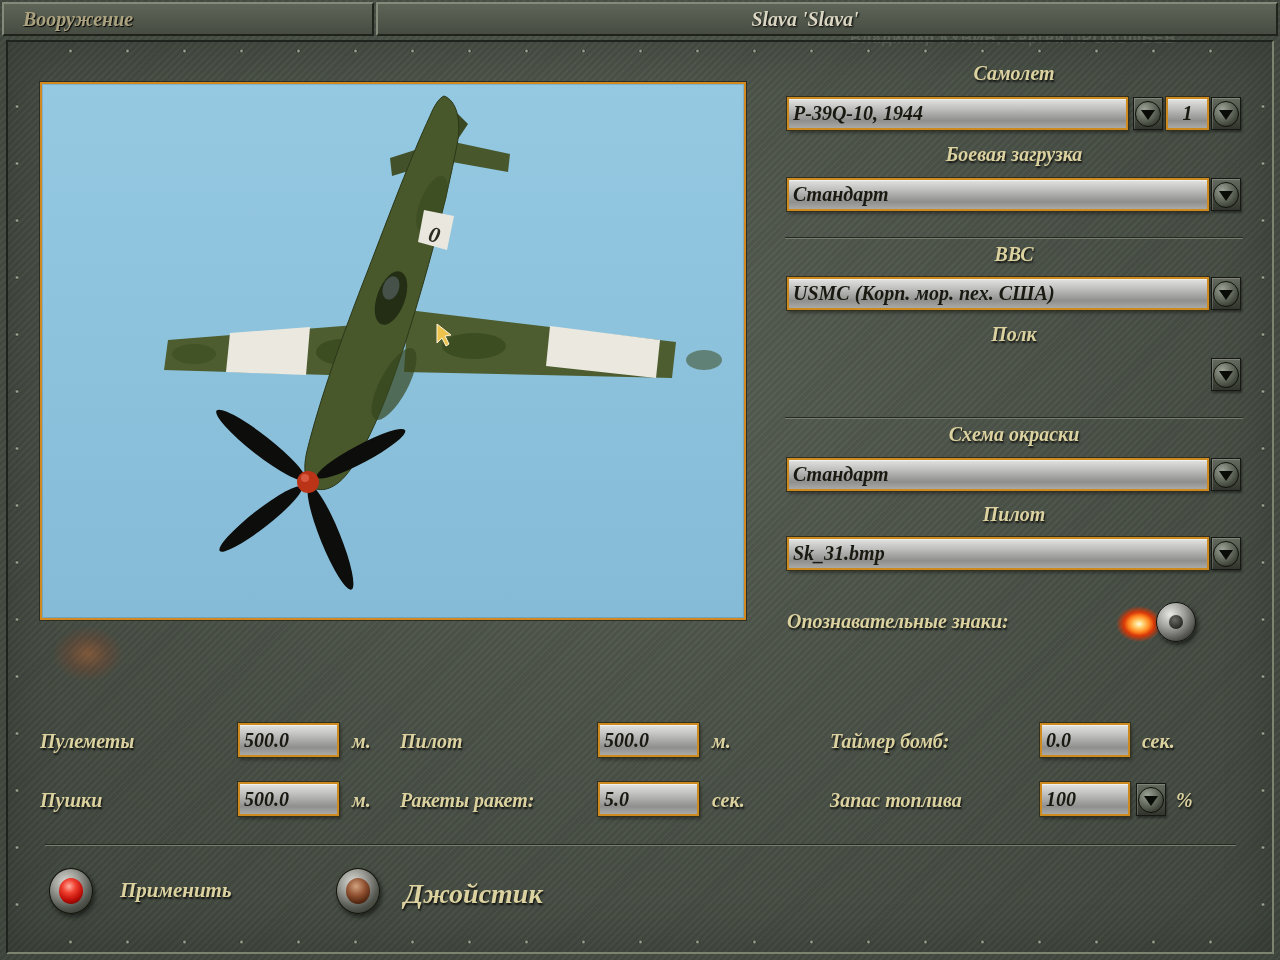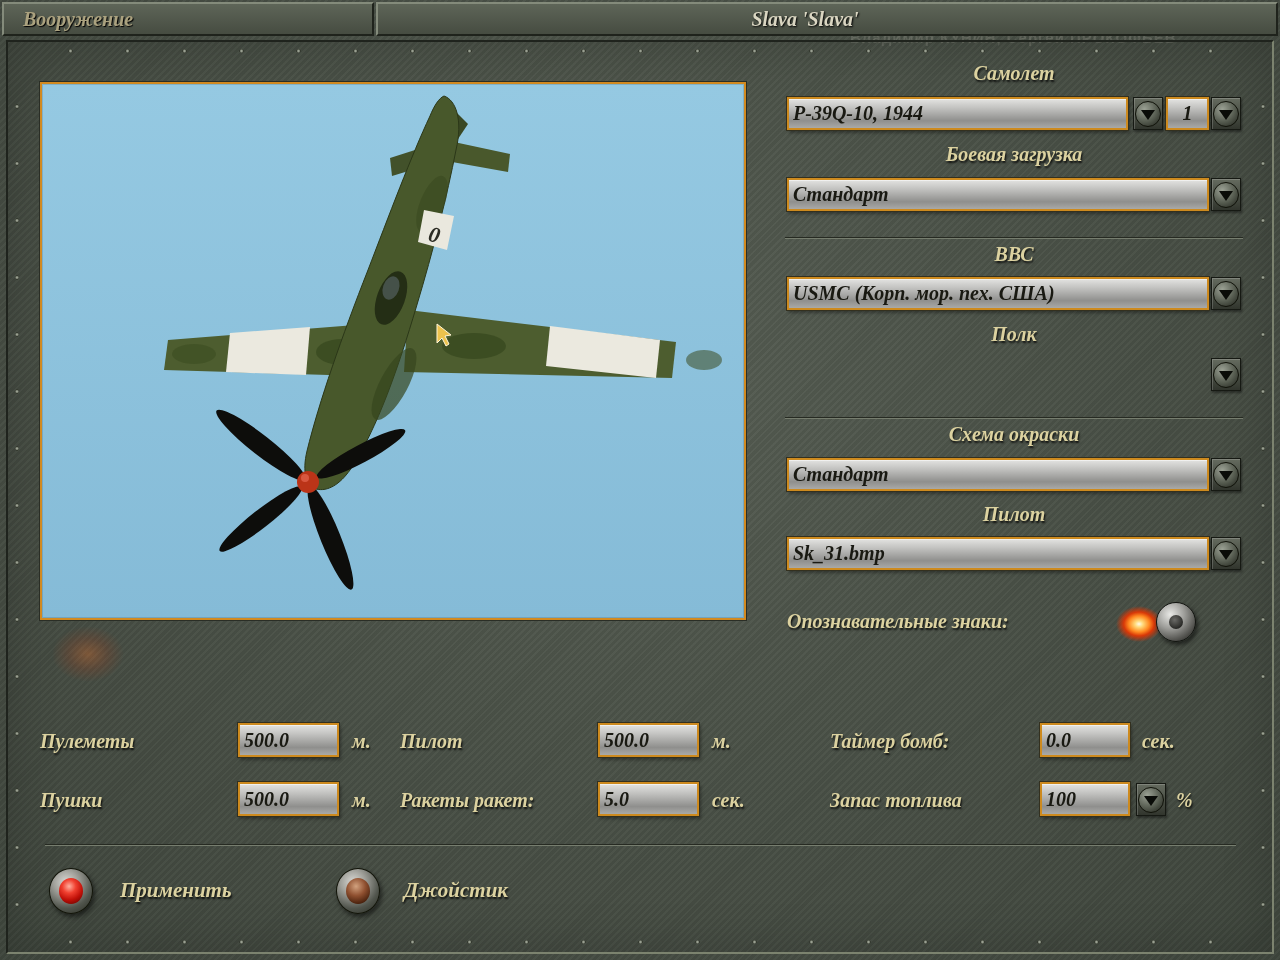--- a/index.html
+++ b/index.html
@@ -210,15 +210,15 @@
   <div class="divider" style="left:45px;top:844px;width:1191px"></div>
 
   <div class="lamp-btn" style="left:49px;top:868px">
     <span class="lamp lamp-red"></span>
   </div>
   <div class="lbl btn-label" style="left:120px;top:878px;font-size:21px">Применить</div>
 
   <div class="lamp-btn" style="left:336px;top:868px">
     <span class="lamp lamp-amber"></span>
   </div>
-  <div class="lbl btn-label" style="left:404px;top:878px;font-size:21px">Джойстик</div>
+  <div class="lbl btn-label" style="left:404px;top:878px;font-size:28px">Джойстик</div>
 
 </div>
 
 </body></html>

